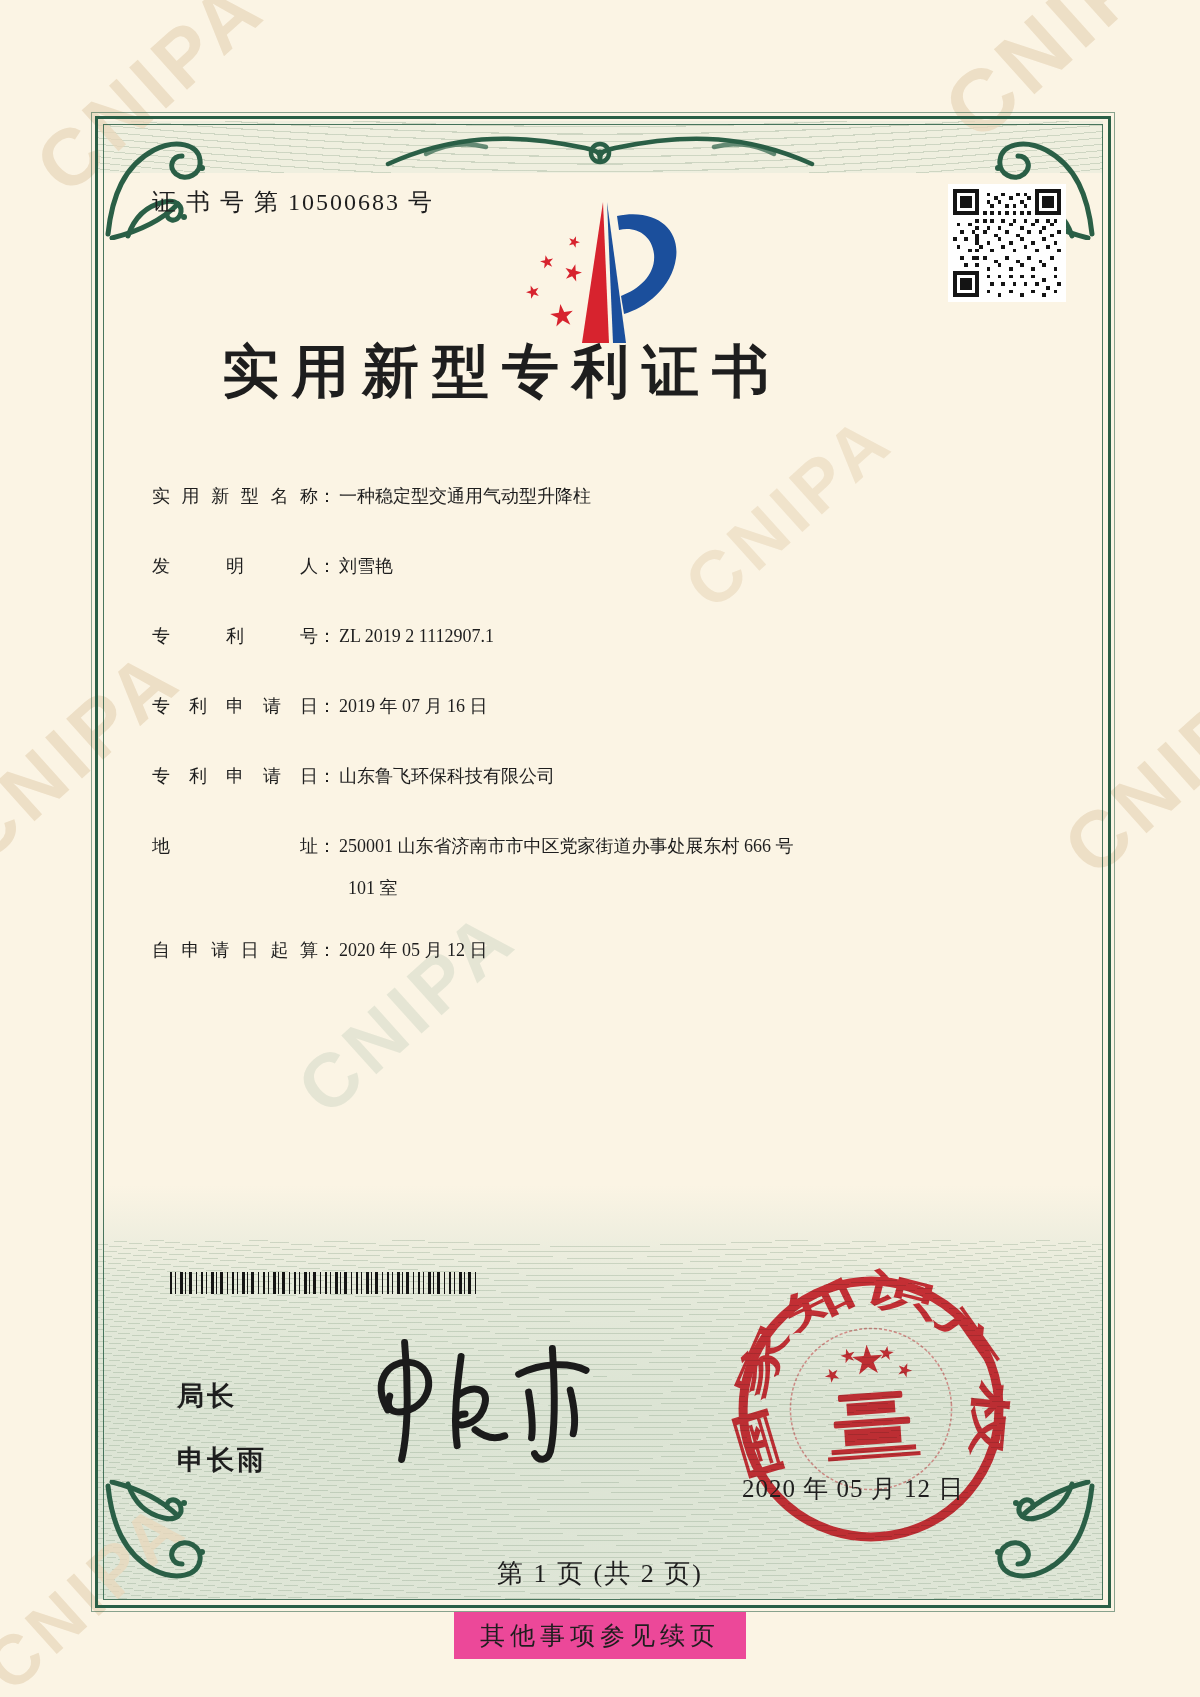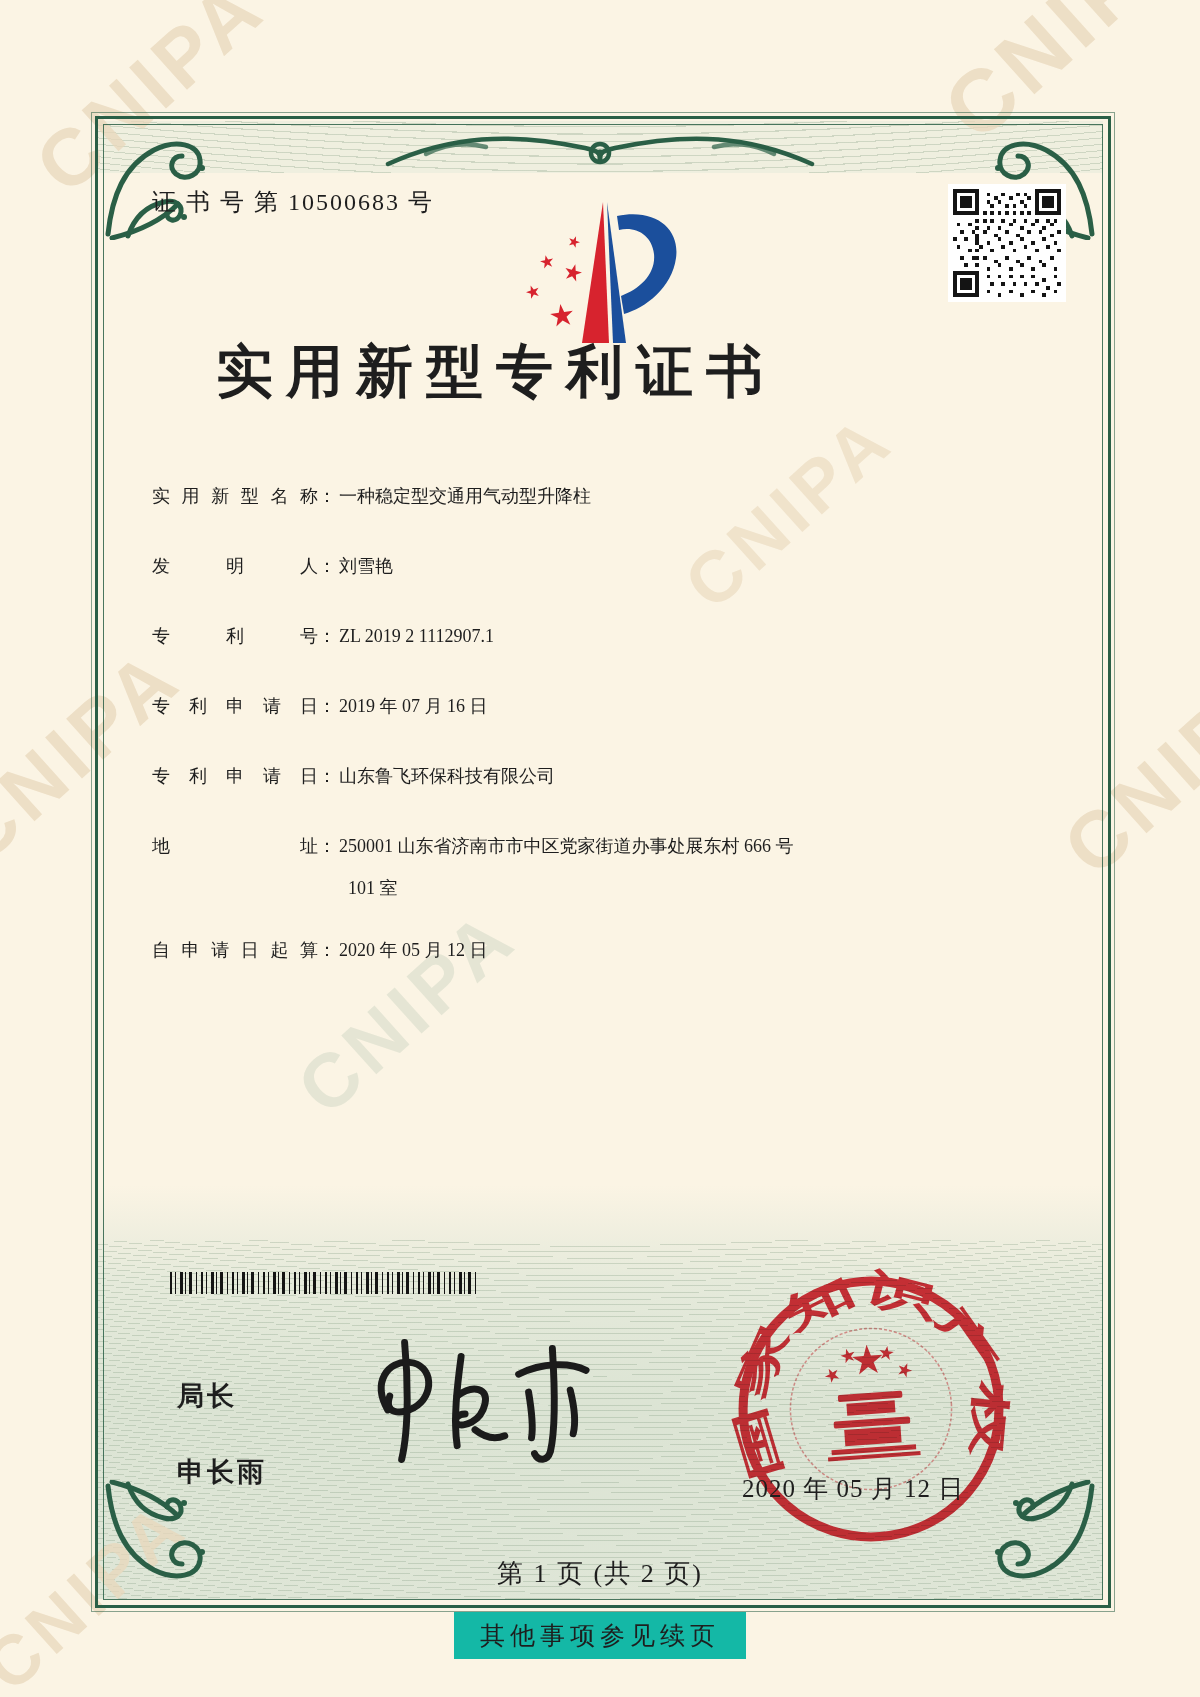--- a/index.html
+++ b/index.html
@@ -32,21 +32,21 @@
   .frame::before{content:"";position:absolute;left:-7px;top:-7px;right:-7px;bottom:-7px;
          border:1px solid rgba(42,95,70,.55);}
   .corner{position:absolute;width:118px;height:118px;z-index:2;}
   .corner.tr{transform:scaleX(-1);} .corner.bl{transform:scaleY(-1);} .corner.br{transform:scale(-1,-1);}
 
   
   .cert-no{left:152px;top:186px;font-size:24px;letter-spacing:2px;z-index:3;}
   .logo{left:452px;top:156px;width:230px;height:200px;z-index:3;}
   .qr{left:948px;top:184px;width:118px;height:118px;background:#fff;padding:5px;
       box-sizing:border-box;z-index:3;}
-  .title{left:10px;width:972px;top:334px;text-align:center;font-size:57px;font-weight:bold;
+  .title{left:16px;width:972px;top:334px;text-align:center;font-size:57px;font-weight:bold;
       letter-spacing:13px;z-index:3;}
 
   
   .field{position:absolute;left:152px;font-size:18px;z-index:3;white-space:nowrap;}
   .flabel{display:inline-block;width:166px;text-align:justify;text-align-last:justify;vertical-align:top;}
   .fvalue{margin-left:3px;}
   .grant2{position:absolute;left:617px;top:0;}
   .grant2 .flabel{width:auto;text-align:left;text-align-last:auto;}
 
   
@@ -54,29 +54,29 @@
   .body-text p{margin:0;font-size:26.5px;line-height:47px;text-indent:2em;text-align:justify;}
 
   
   .barcode{left:170px;top:1272px;width:308px;height:22px;z-index:3;
     background-image:repeating-linear-gradient(90deg,
       #141414 0 2px, transparent 2px 5px, #141414 5px 6px, transparent 6px 10px,
       #141414 10px 13px, transparent 13px 15px, #141414 15px 16px, transparent 16px 19px,
       #141414 19px 22px, transparent 22px 26px, #141414 26px 27px, transparent 27px 31px);}
   .officer{left:177px;top:1378px;font-size:27px;z-index:3;
       font-family:Liberation Serif, serif;font-weight:600;letter-spacing:3px;}
-  .officer .name{margin-top:40px;}
+  .officer .name{margin-top:28px;}
   .sig{left:358px;top:1334px;width:238px;height:140px;z-index:4;}
   .seal{left:730px;top:1268px;width:282px;height:282px;z-index:4;transform:rotate(-4deg);
       opacity:.93;mix-blend-mode:multiply;}
   .seal-date{left:742px;top:1472px;width:250px;font-size:25px;letter-spacing:1px;z-index:5;}
   .page-no{left:400px;top:1556px;width:400px;text-align:center;font-size:26px;
       letter-spacing:2px;z-index:3;}
   .cont-note{left:0;width:1200px;top:1612px;text-align:center;z-index:3;}
-  .cont-note span{display:inline-block;background:#14b8a6;padding:7px 26px;font-size:25px;letter-spacing:5px;}
+  .cont-note span{display:inline-block;background:#ec4899;padding:7px 26px;font-size:25px;letter-spacing:5px;}
 </style>
 </head>
 <body>
 
 <svg width="0" height="0" style="position:absolute" aria-hidden="true">
   <defs>
     <path id="st" d="M0,-1 L0.2245,-0.309 0.9511,-0.309 0.3633,0.118 0.5878,0.809 0,0.382 -0.5878,0.809 -0.3633,0.118 -0.9511,-0.309 -0.2245,-0.309 Z"></path>
     <g id="orn" fill="none" stroke="#2a5f46" stroke-width="5" stroke-linecap="round">
       <path d="M6,112 C10,74 22,44 52,28 C74,17 96,22 98,38 C100,52 84,60 74,52 C66,45 70,34 80,34"></path>
       <path d="M10,116 C34,110 58,100 76,82"></path>

